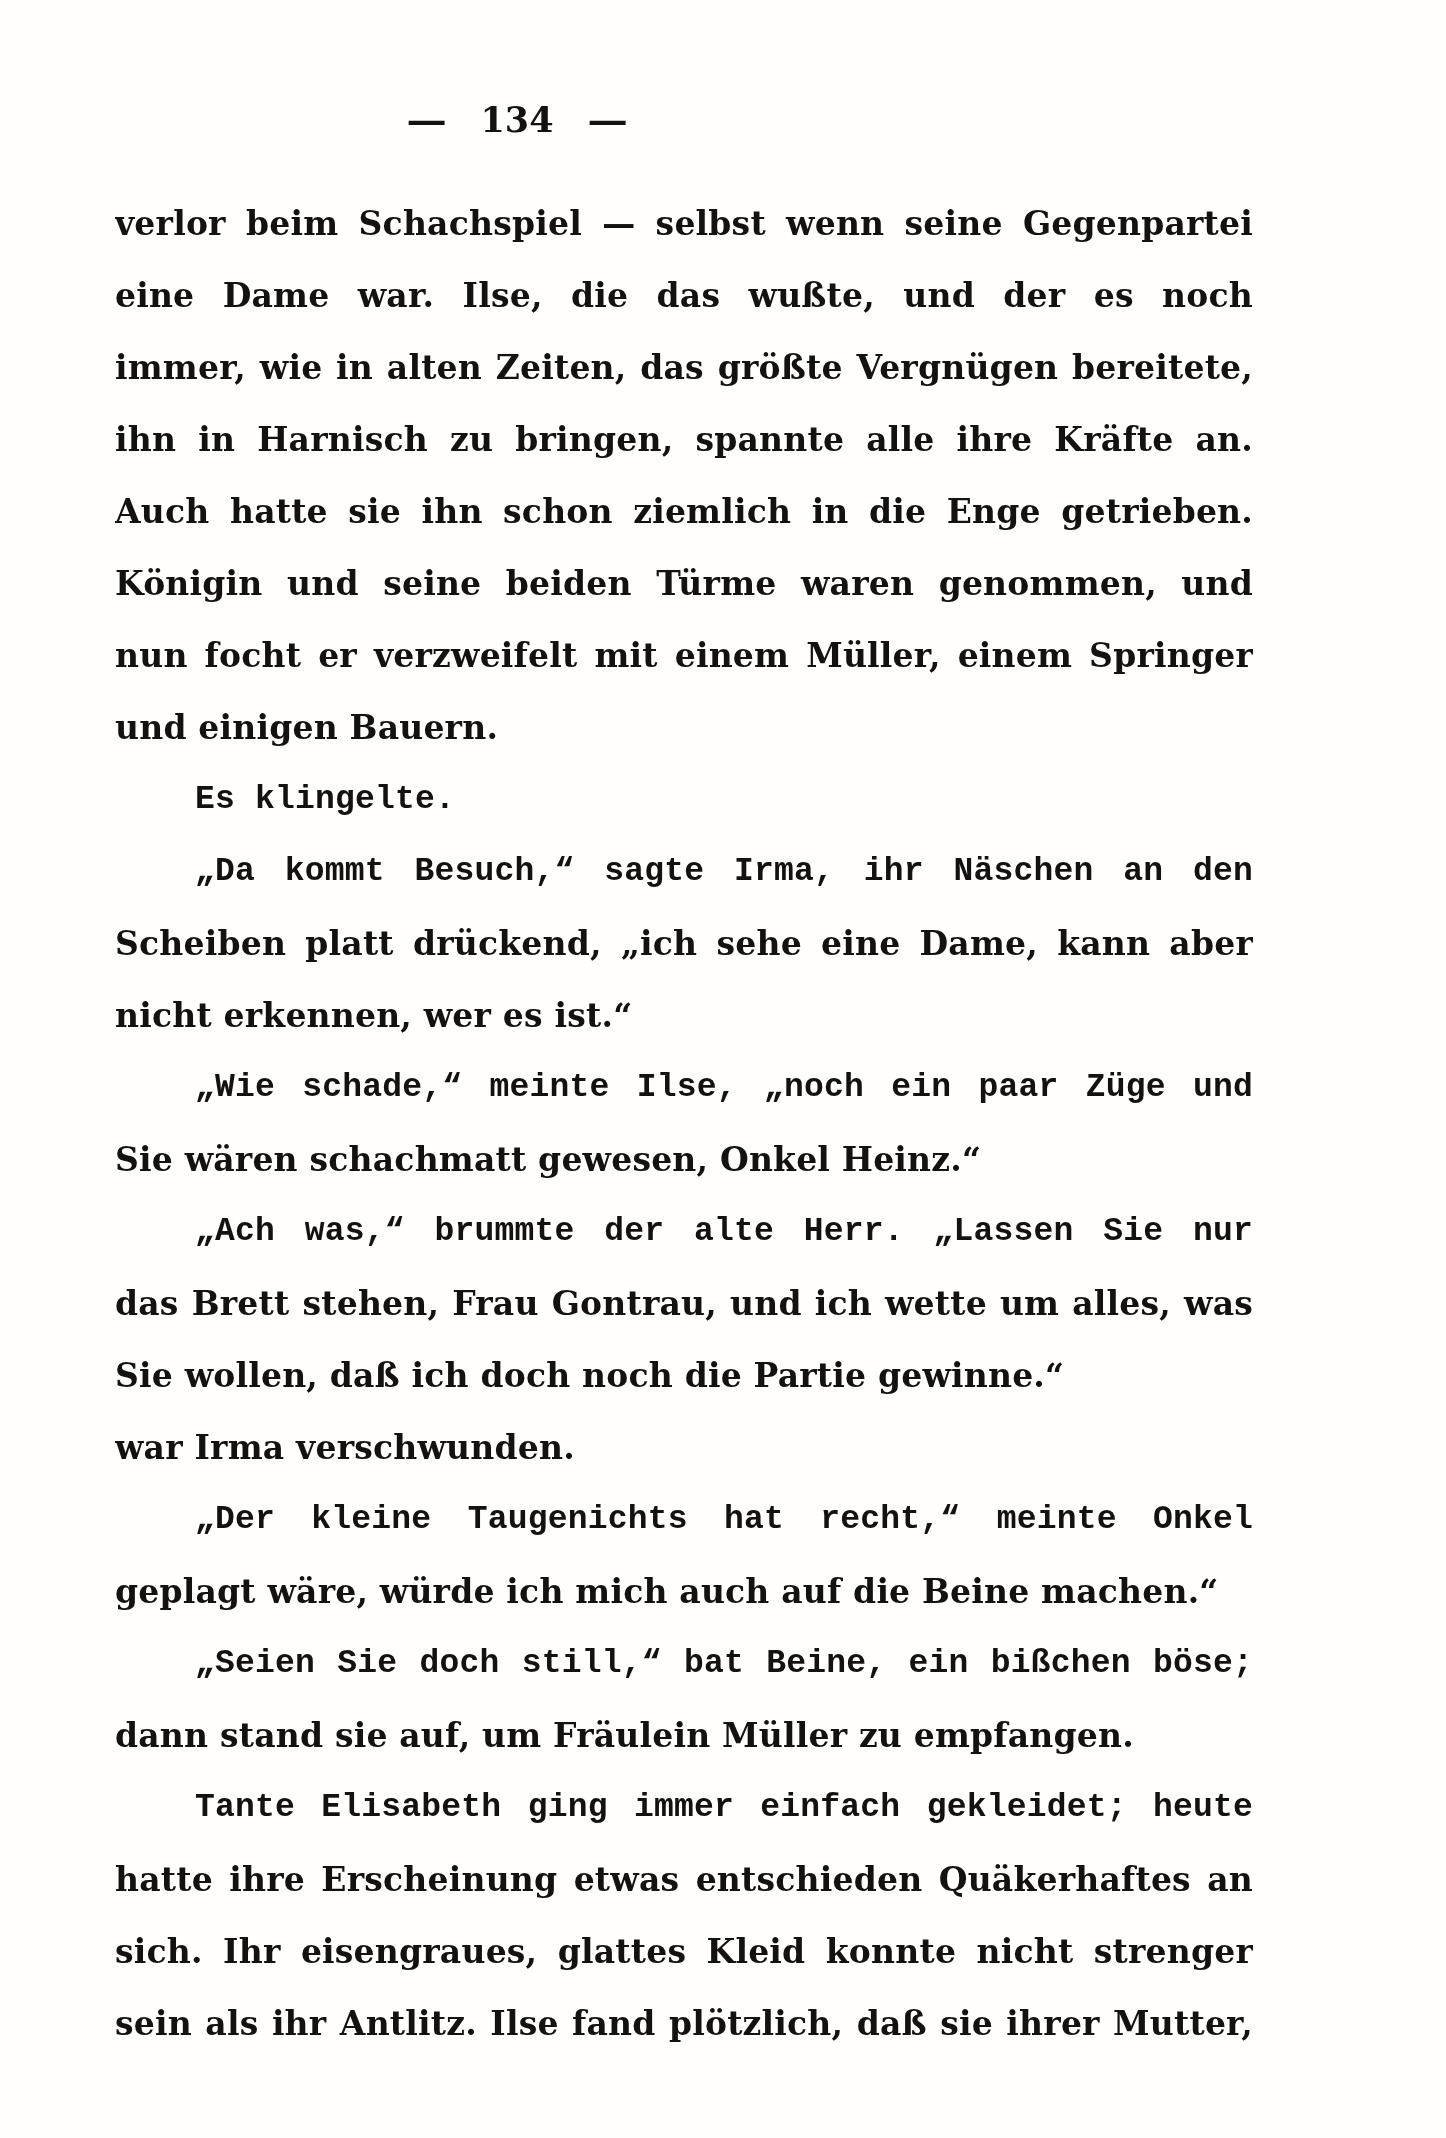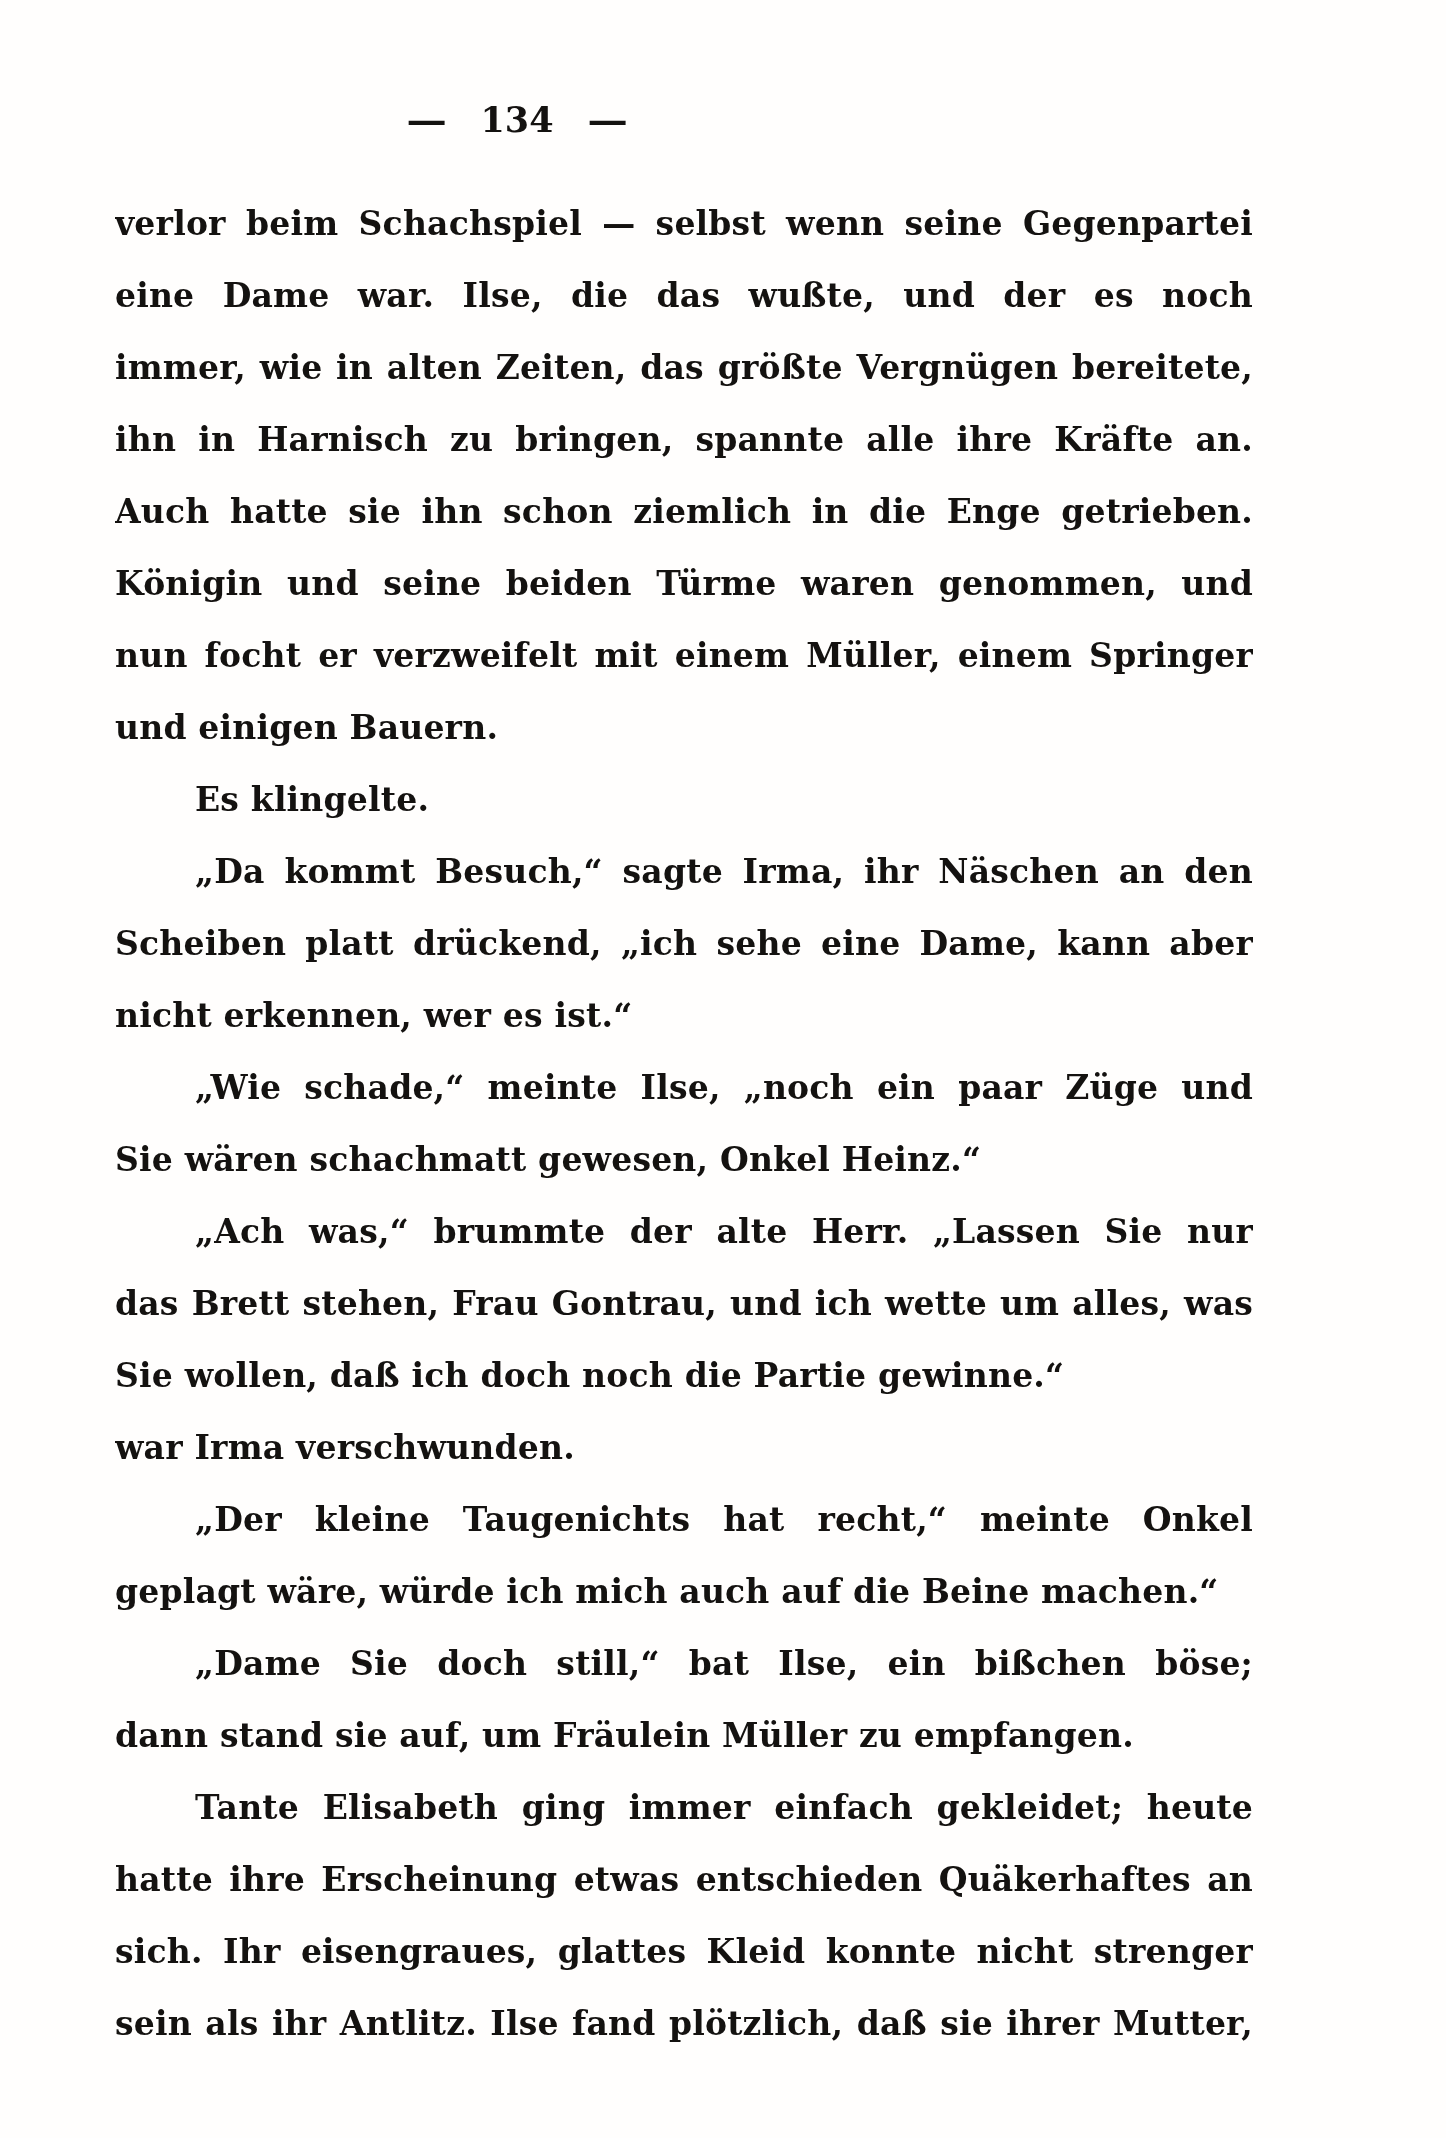--- a/index.html
+++ b/index.html
@@ -53,20 +53,21 @@
   }
   .line {
     text-align: justify;
     text-align-last: justify;
     height: 56px;
     overflow: hidden;
     margin-top: 16px;
   }
   .line.first {
     text-indent: 80px;
+    font-family: Liberation Mono, monospace;
   }
   .line.end {
     text-align-last: left;
   }
 </style>
 </head>
 <body>
 
 <div class="scan-page">
 
@@ -115,21 +116,21 @@
     <div class="paragraph">
       <div class="line end">war Irma verschwunden.</div>
     </div>
 
     <div class="paragraph">
       <div class="line first">„Der kleine Taugenichts hat recht,“ meinte Onkel Heinz,</div>
       <div class="line end">geplagt wäre, würde ich mich auch auf die Beine machen.“</div>
     </div>
 
     <div class="paragraph">
-      <div class="line first">„Dame Sie doch still,“ bat Ilse, ein bißchen böse;</div>
+      <div class="line first">„Seien Sie doch still,“ bat Beine, ein bißchen böse;</div>
       <div class="line end">dann stand sie auf, um Fräulein Müller zu empfangen.</div>
     </div>
 
     <div class="paragraph">
       <div class="line first">Tante Elisabeth ging immer einfach gekleidet; heute aber</div>
       <div class="line">hatte ihre Erscheinung etwas entschieden Quäkerhaftes an</div>
       <div class="line">sich. Ihr eisengraues, glattes Kleid konnte nicht strenger</div>
       <div class="line">sein als ihr Antlitz. Ilse fand plötzlich, daß sie ihrer Mutter,</div>
     </div>
 

